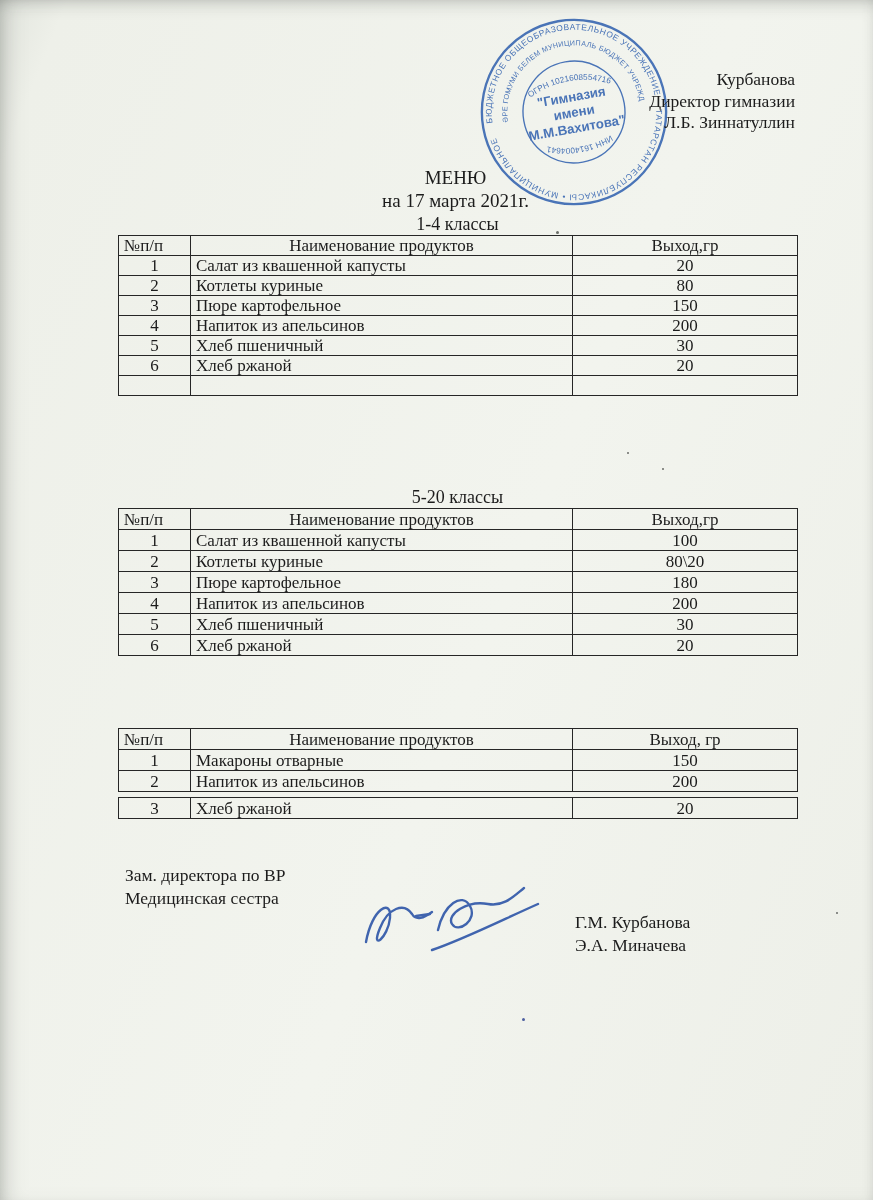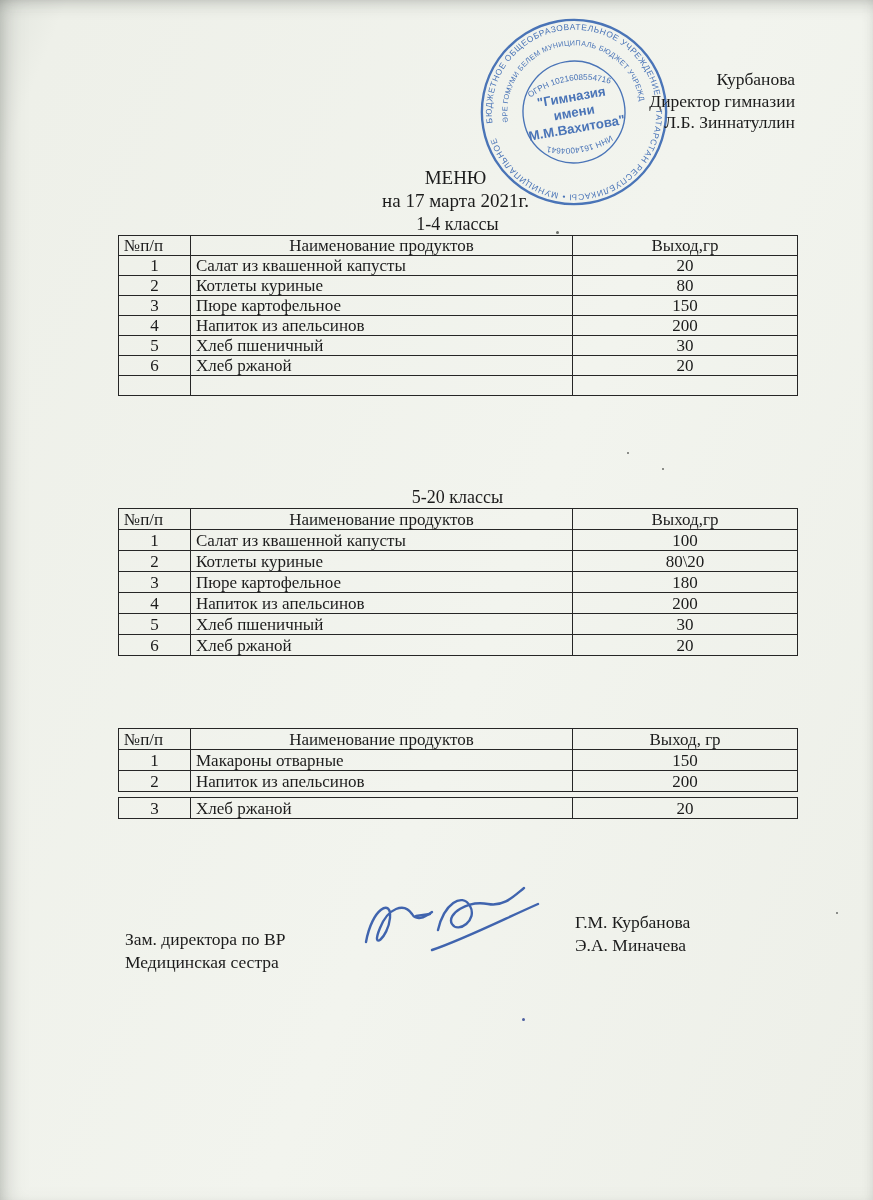--- a/index.html
+++ b/index.html
@@ -39,21 +39,21 @@
                        padding:0 5px; height:20px; line-height:19px;
                        white-space:nowrap; overflow:hidden; }
   .s2 .menu th, .s2 .menu td, .s3 .menu th, .s3 .menu td { height:21px; }
   .h-num { text-align:left; }
   .h-name, .h-qty { }
   .c-num, .c-qty { text-align:center; }
   .c-name { text-align:left; }
   tr.spacer td { border-left:none; border-right:none; height:6px !important; padding:0; }
 
   
-  .sig-roles { position:absolute; left:125px; top:928px; font-size:17.5px; line-height:23px; }
+  .sig-roles { position:absolute; left:125px; top:864px; font-size:17.5px; line-height:23px; }
   .sig-names { position:absolute; left:575px; top:911px; font-size:17.5px; line-height:23px; }
   .sig-scribble { position:absolute; left:352px; top:876px; width:210px; height:96px; z-index:3; }
 
   
   .speck { position:absolute; background:#6a6d68; border-radius:50%; }
   .sp1 { left:556px; top:231px; width:3px; height:3px; }
   .sp2 { left:627px; top:452px; width:2px; height:2px; }
   .sp3 { left:662px; top:468px; width:2px; height:2px; }
   .sp4 { left:522px; top:1018px; width:3px; height:3px; background:#4d5fa0; }
   .sp5 { left:836px; top:912px; width:2px; height:2px; }

